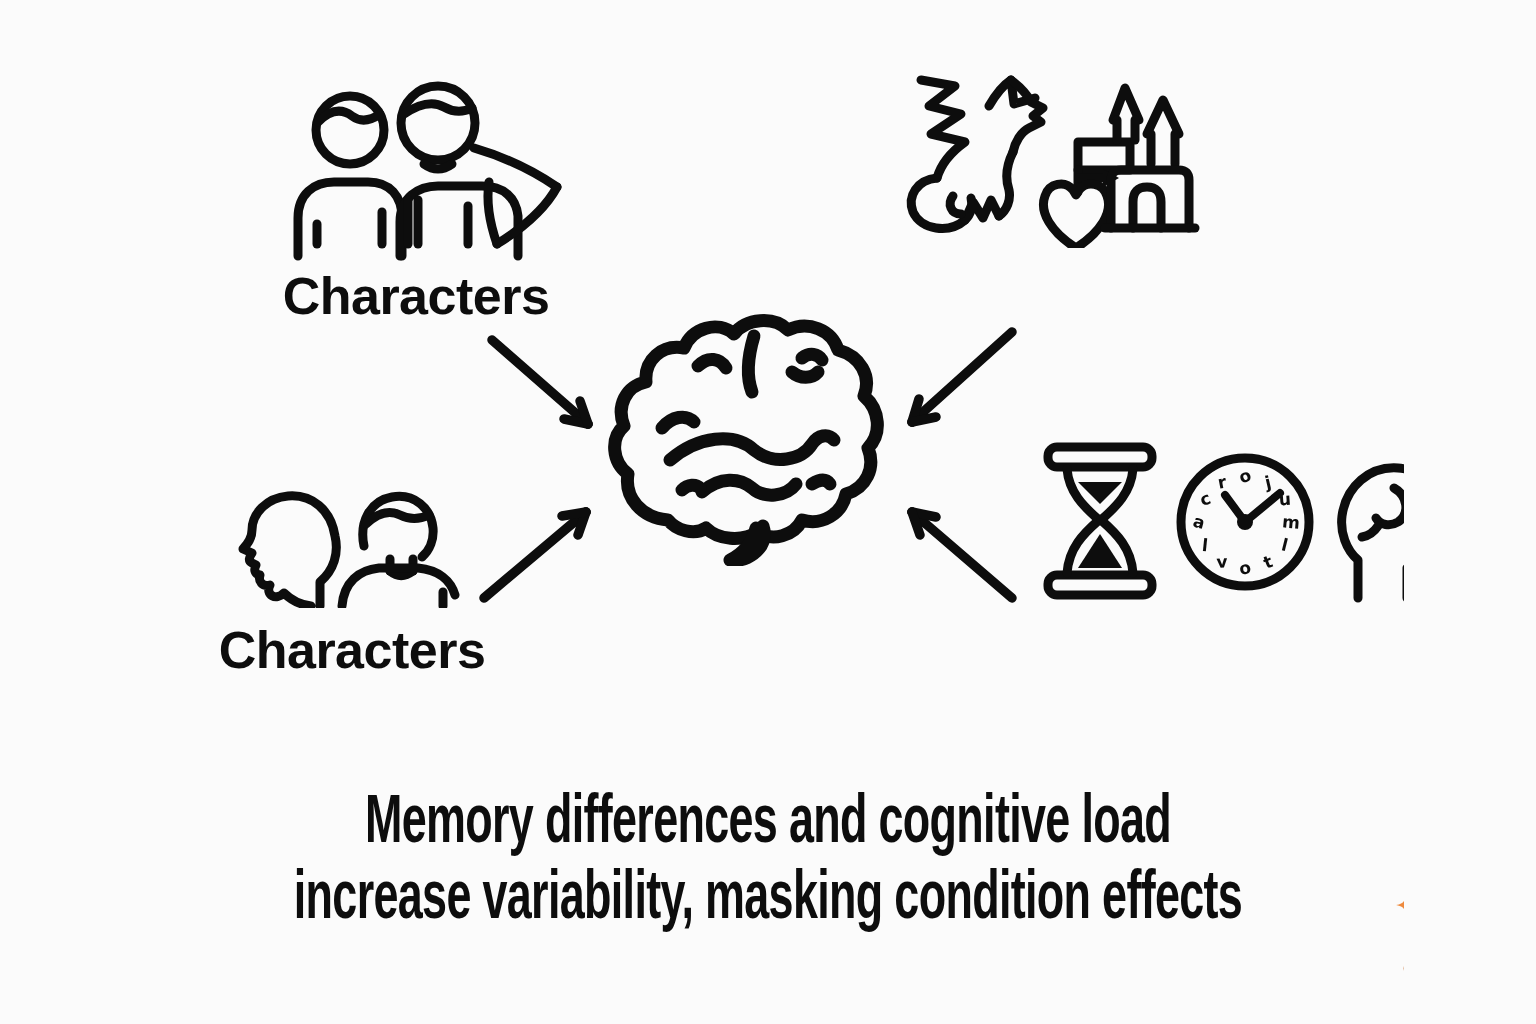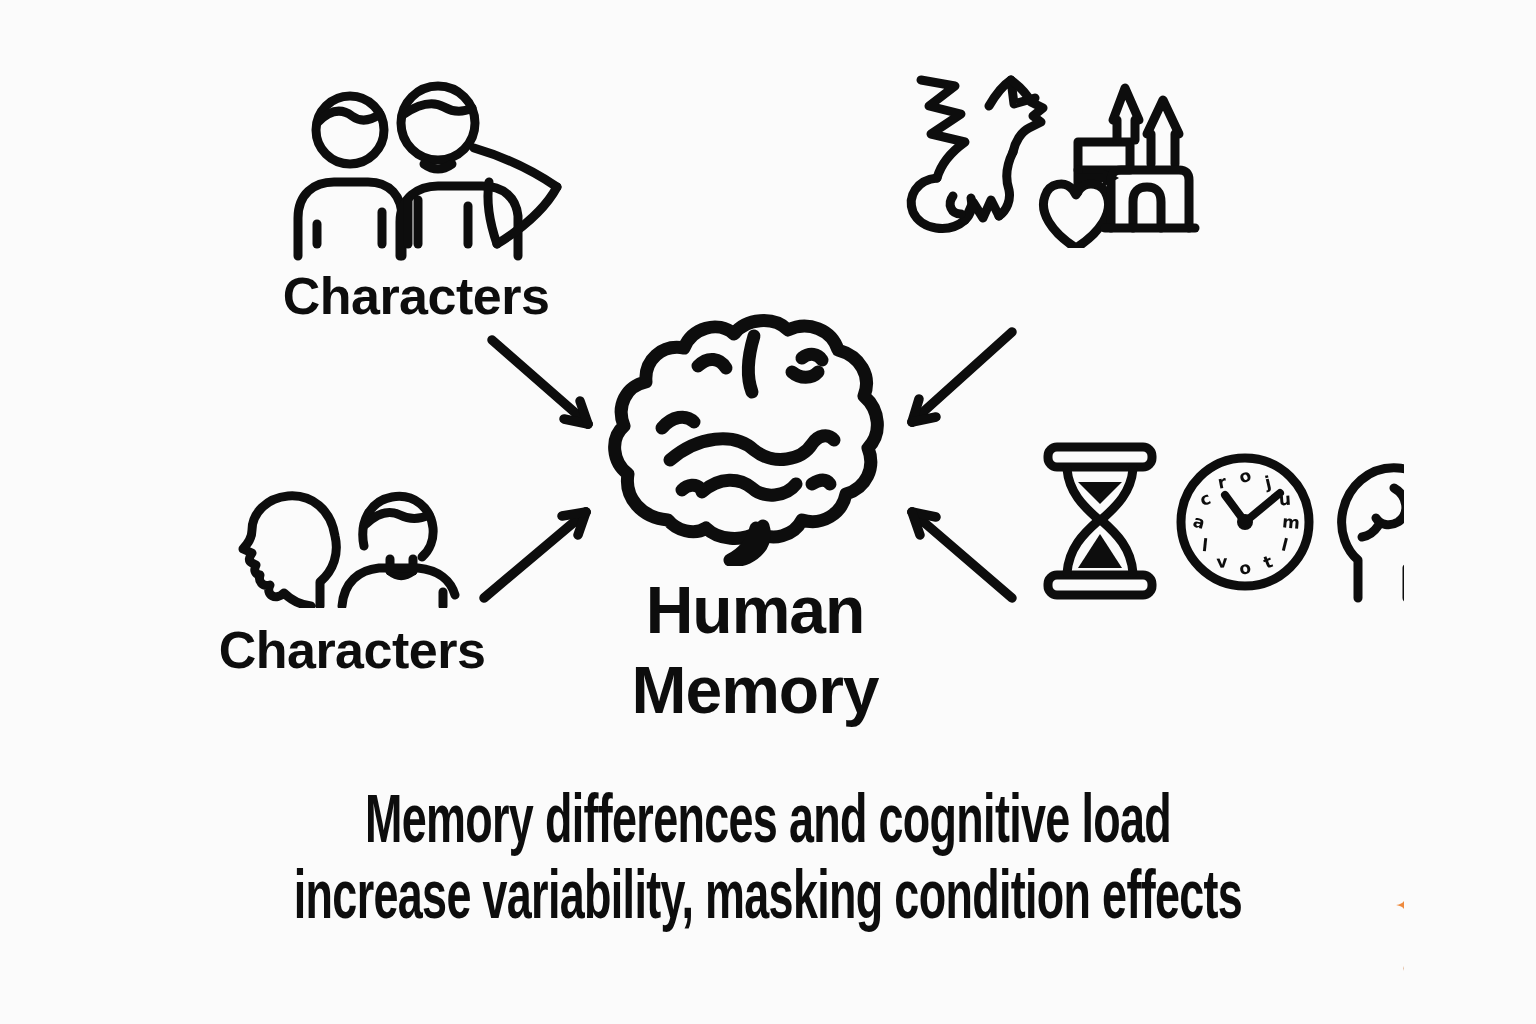--- a/index.html
+++ b/index.html
@@ -105,24 +105,20 @@
       <path d="M148,28 C142,48 140,68 146,84"></path>
       <path d="M92,58 C102,48 114,50 120,60"></path>
       <path d="M196,50 C204,44 212,46 216,52"></path>
       <path d="M186,64 C194,71 206,71 212,64"></path>
       <path d="M56,120 C66,108 80,106 88,114"></path>
       <path d="M64,152 C92,128 128,124 148,142 C168,158 196,152 206,136 C212,127 222,125 228,132"></path>
       <path d="M96,184 C114,168 134,170 146,180 C158,191 180,189 190,176"></path>
       <path d="M206,176 C214,171 220,171 224,176"></path>
       <path d="M76,182 C82,176 90,176 94,180"></path>
     </svg>
-  </div>
-  <div class="center-label" style="left:600px;top:570px;width:310px;">
-    <div>Human</div>
-    <div>Memory</div>
   </div>
 
   <div class="abs" style="left:222px;top:458px;">
     <svg class="icon" width="245" height="150" viewBox="0 0 245 150" stroke-width="9">
 
       <g>
         <path d="M98,148 V124 C112,112 117,95 113,78 C109,52 90,36 66,38 C44,40 30,56 30,72 C30,80 26,85 21,91 L30,95 C27,99 26,103 30,105 L34,107 C32,111 32,116 38,117 C36,123 40,129 48,127 C43,137 54,143 62,135 C70,143 80,147 89,148"></path>
       </g>
 
       <g>

